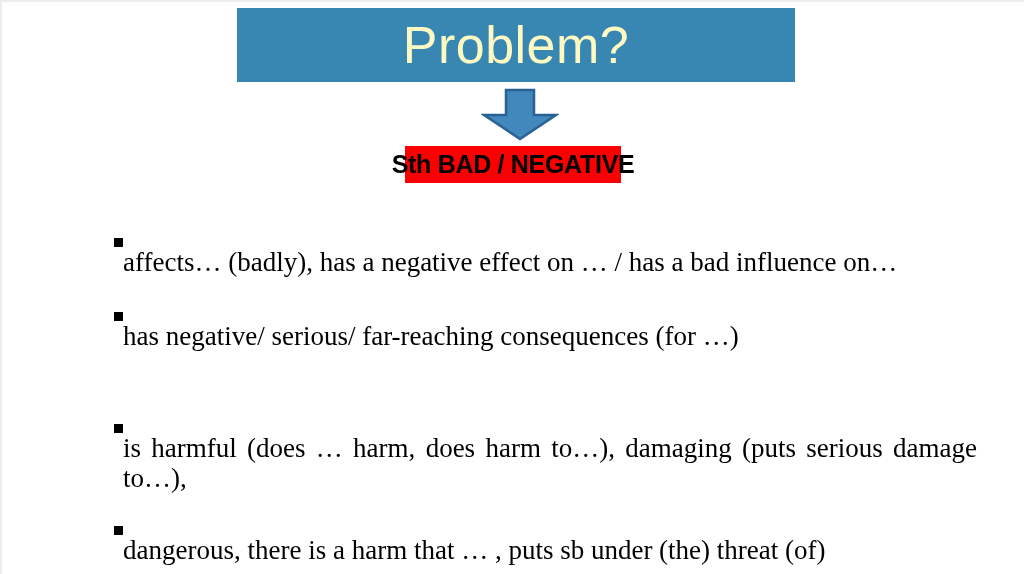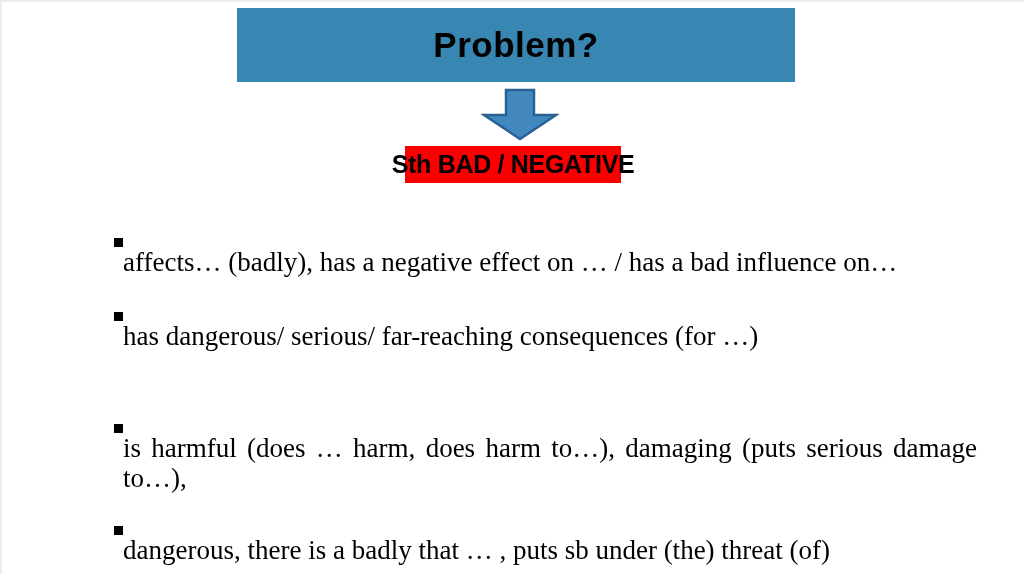--- a/index.html
+++ b/index.html
@@ -29,24 +29,24 @@
     left: 235px;
     top: 6px;
     width: 558px;
     height: 74px;
     background: #3787b2;
     display: flex;
     align-items: center;
     justify-content: center;
   }
   .title-text {
-    color: #000000;
+    color: #fef9c3;
     font-family: "Liberation Sans", sans-serif;
-    font-size: 35px;
-    font-weight: bold;
+    font-size: 52px;
+    font-weight: normal;
     letter-spacing: 0.5px;
   }
   .arrow {
     position: absolute;
     left: 479px;
     top: 86px;
     width: 78px;
     height: 54px;
   }
   .red-label {
@@ -114,26 +114,26 @@
     <span class="red-label-text">Sth BAD / NEGATIVE</span>
   </div>
 
   <div class="bullet b1">
     <span class="marker"></span>
     <span class="bullet-text">affects… (badly), has a negative effect on … / has a bad influence on…</span>
   </div>
 
   <div class="bullet b2">
     <span class="marker"></span>
-    <span class="bullet-text">has dangerous/ serious/ far-reaching consequences (for …)</span>
+    <span class="bullet-text">has negative/ serious/ far-reaching consequences (for …)</span>
   </div>
 
   <div class="bullet b3">
     <span class="marker"></span>
     <span class="bullet-text">is harmful (does … harm, does harm to…), damaging (puts serious damage to…),</span>
   </div>
 
   <div class="bullet b4">
     <span class="marker"></span>
-    <span class="bullet-text">dangerous, there is a badly that … , puts sb under (the) threat (of)</span>
+    <span class="bullet-text">dangerous, there is a harm that … , puts sb under (the) threat (of)</span>
   </div>
 
 </div>
 
 </body></html>

